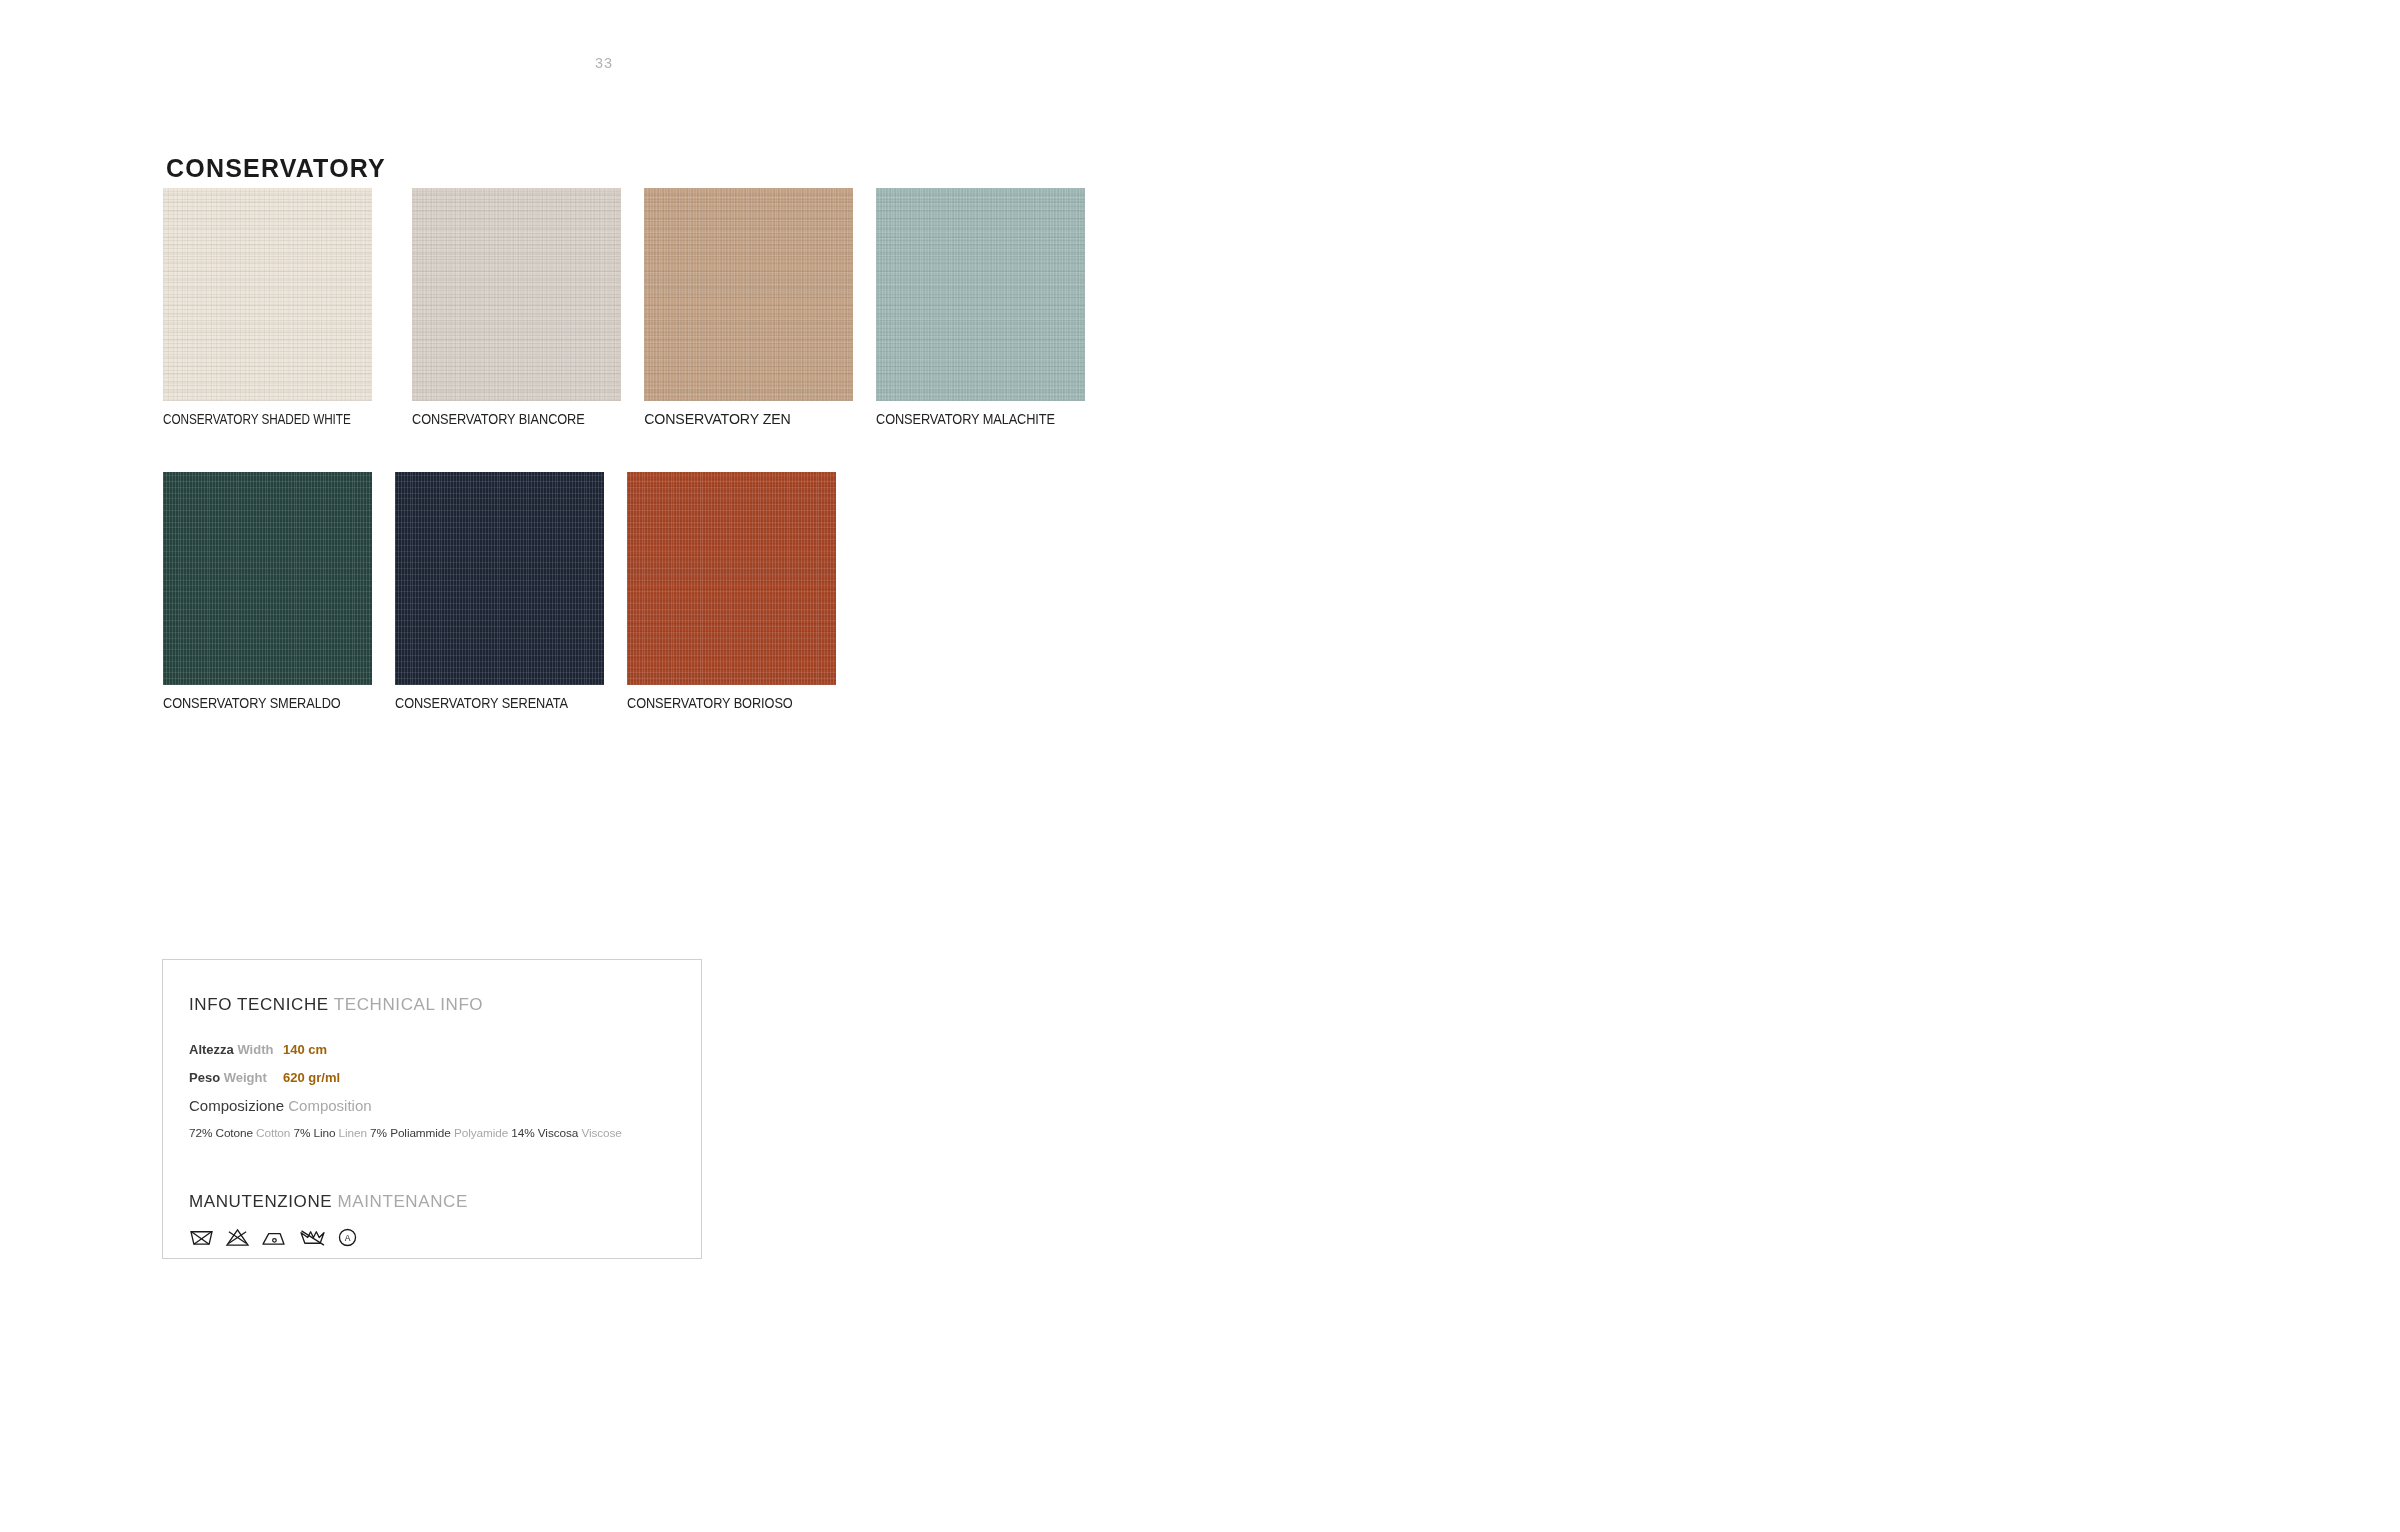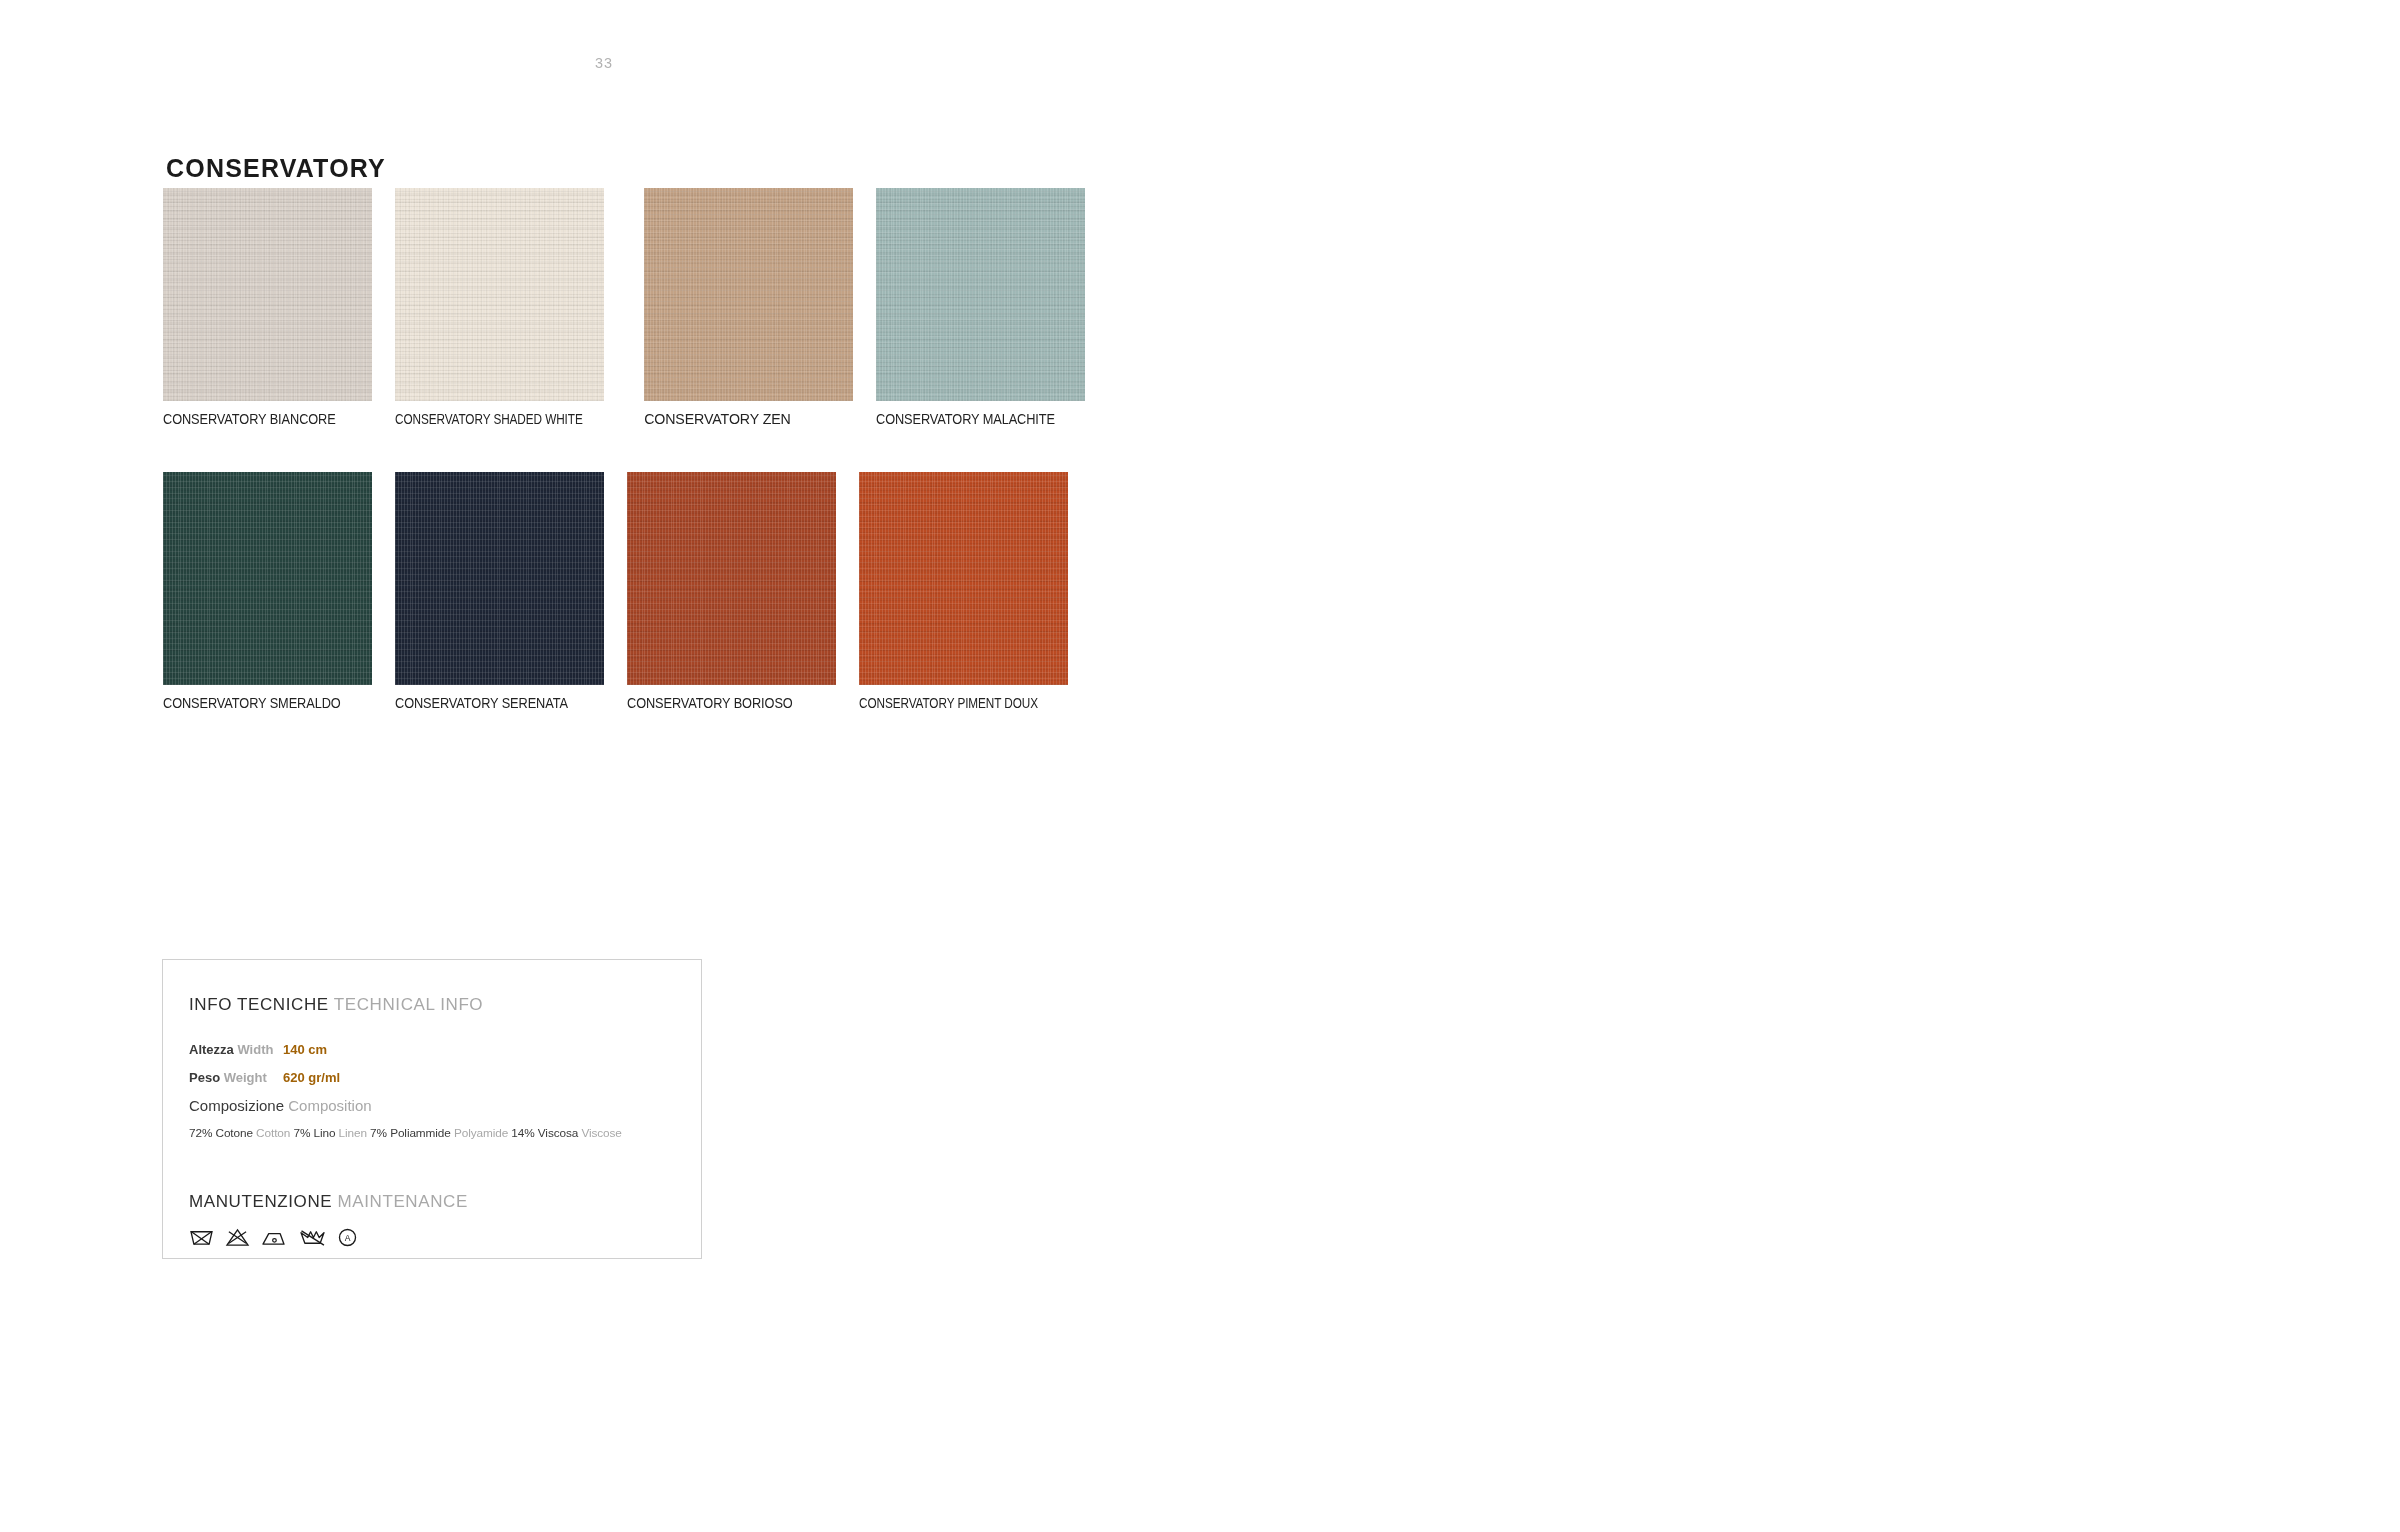--- a/index.html
+++ b/index.html
@@ -161,36 +161,36 @@
 
   <div class="page left">
 
     <div class="folio left">33</div>
 
     <div class="collection-title left">CONSERVATORY</div>
 
     <div class="grid cons cons-r1">
 
       <div class="cell">
+        <div class="swatch" style="background:#ece4d8;">
+          <div class="tex"></div>
+          <div class="tex2"></div>
+        </div>
+        <div class="caption cap-xnarrow">CONSERVATORY SHADED WHITE</div>
+      </div>
+
+      <div class="cell">
         <div class="swatch" style="background:#d8d0c8;">
           <div class="tex"></div>
           <div class="tex2"></div>
         </div>
         <div class="caption cap-narrow">CONSERVATORY BIANCORE</div>
       </div>
 
       <div class="cell">
-        <div class="swatch" style="background:#ece4d8;">
-          <div class="tex"></div>
-          <div class="tex2"></div>
-        </div>
-        <div class="caption cap-xnarrow">CONSERVATORY SHADED WHITE</div>
-      </div>
-
-      <div class="cell">
         <div class="swatch" style="background:#c3a285;">
           <div class="tex"></div>
           <div class="tex2"></div>
         </div>
         <div class="caption">CONSERVATORY ZEN</div>
       </div>
 
       <div class="cell">
         <div class="swatch" style="background:#9fb8b6;">
           <div class="tex"></div>
@@ -220,27 +220,20 @@
       </div>
 
       <div class="cell">
         <div class="swatch" style="background:#a64526;">
           <div class="tex"></div>
           <div class="tex2"></div>
         </div>
         <div class="caption cap-narrow">CONSERVATORY BORIOSO</div>
       </div>
 
-      <div class="cell">
-        <div class="swatch" style="background:#bb4a22;">
-          <div class="tex"></div>
-          <div class="tex2"></div>
-        </div>
-        <div class="caption cap-xnarrow">CONSERVATORY PIMENT DOUX</div>
-      </div>
 
     </div>
 
     <div class="info-box left">
 
       <div class="info-head">
         <span class="it">INFO TECNICHE</span>
         <span class="en">TECHNICAL INFO</span>
       </div>
 

